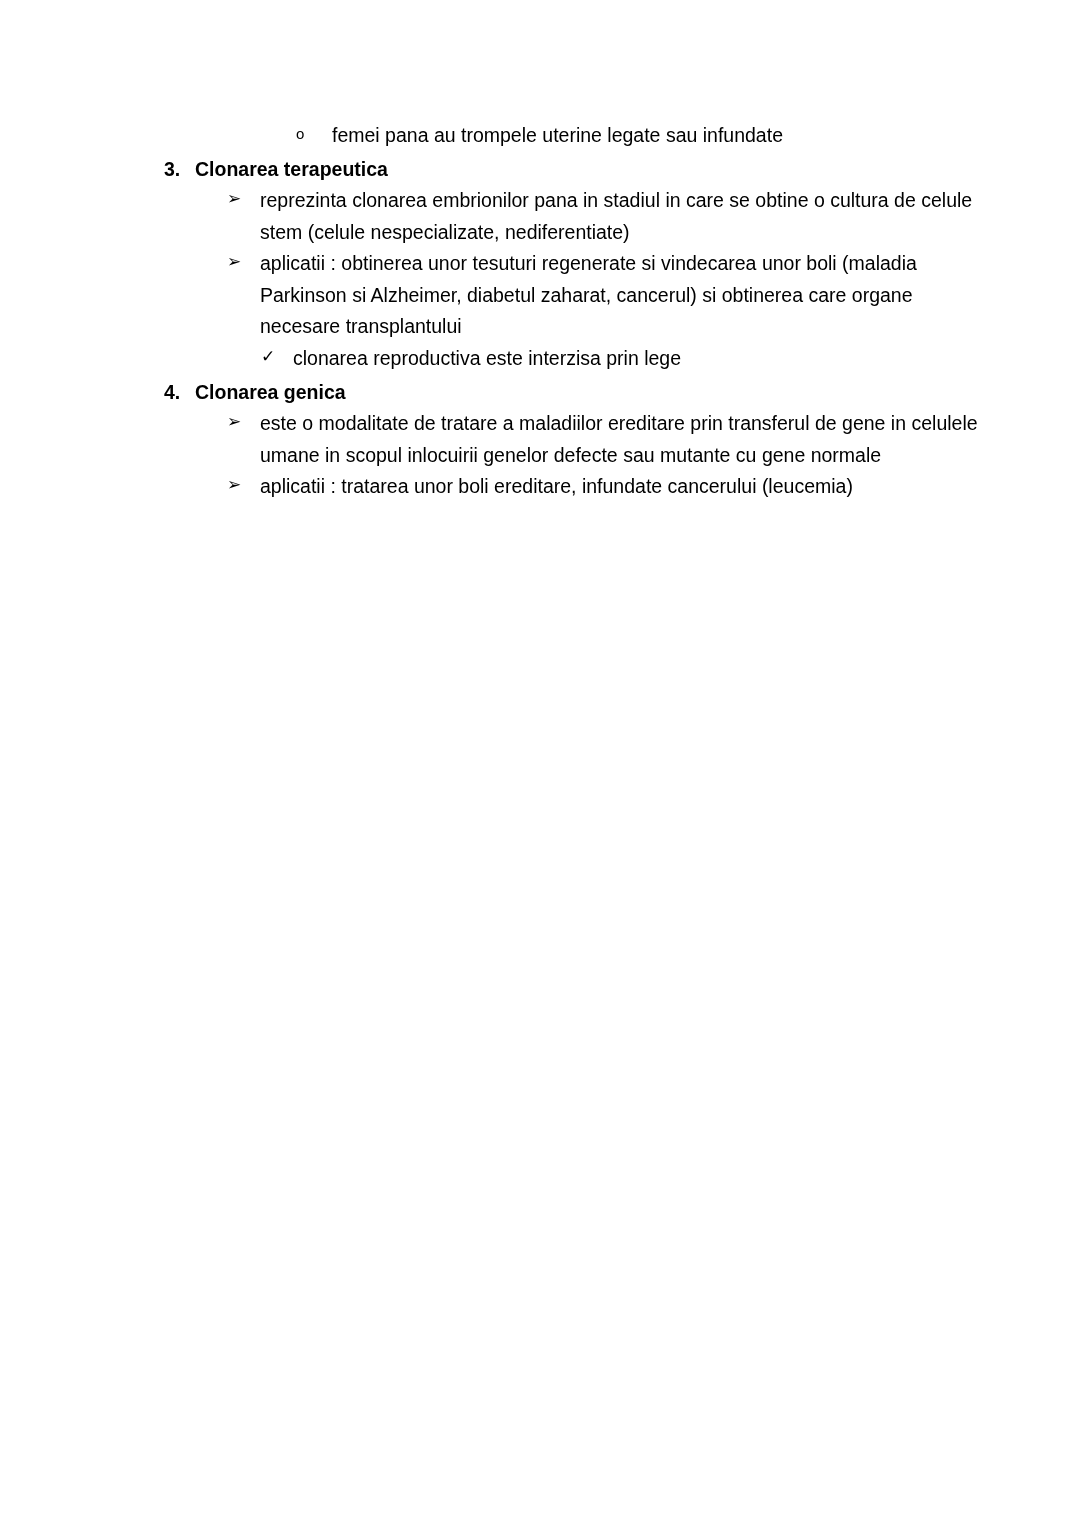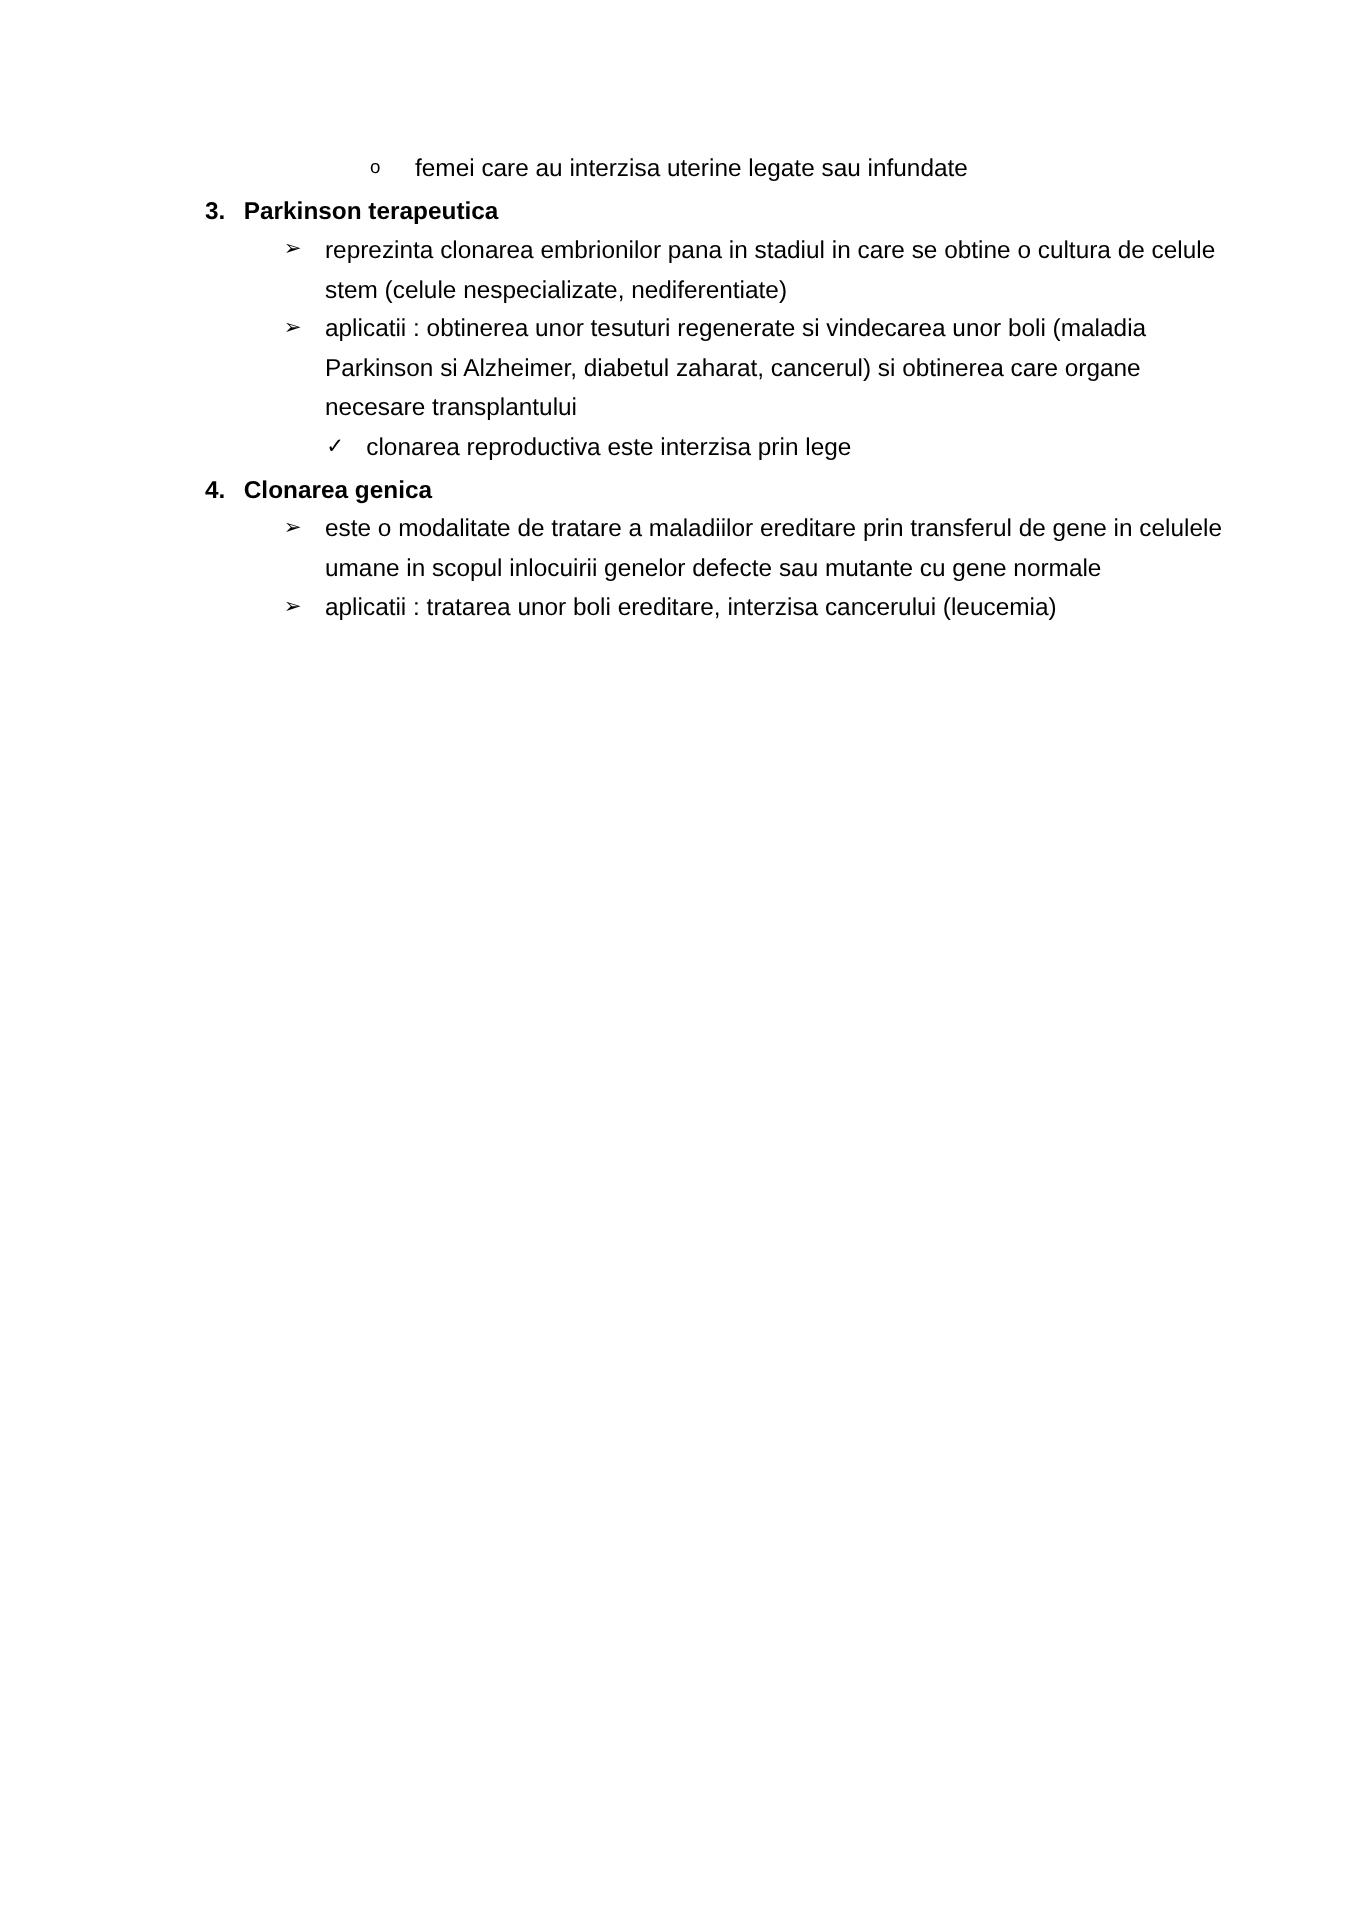--- a/index.html
+++ b/index.html
@@ -80,26 +80,26 @@
   }
 </style>
 </head>
 <body>
 
 <div class="page">
   <div class="doc-body">
 
     <div class="row lvl-circle">
       <span class="marker">o</span>
-      <span class="text">femei care au interzisa uterine legate sau infundate</span>
+      <span class="text">femei pana au trompele uterine legate sau infundate</span>
     </div>
 
     <div class="row lvl-num">
       <span class="marker">3.</span>
-      <span class="text">Parkinson terapeutica</span>
+      <span class="text">Clonarea terapeutica</span>
     </div>
 
     <div class="row lvl-arrow">
       <span class="marker">➢</span>
       <span class="text">reprezinta clonarea embrionilor pana in stadiul in care se obtine o cultura de celule stem (celule nespecializate, nediferentiate)</span>
     </div>
 
     <div class="row lvl-arrow">
       <span class="marker">➢</span>
       <span class="text">aplicatii : obtinerea unor tesuturi regenerate  si vindecarea unor boli (maladia Parkinson si Alzheimer, diabetul zaharat, cancerul) si obtinerea care organe necesare transplantului</span>
@@ -115,17 +115,17 @@
       <span class="text">Clonarea genica</span>
     </div>
 
     <div class="row lvl-arrow">
       <span class="marker">➢</span>
       <span class="text">este o modalitate de tratare a maladiilor ereditare prin transferul de gene in celulele umane in scopul inlocuirii genelor defecte sau mutante cu gene normale</span>
     </div>
 
     <div class="row lvl-arrow">
       <span class="marker">➢</span>
-      <span class="text">aplicatii : tratarea unor boli ereditare, interzisa cancerului (leucemia)</span>
+      <span class="text">aplicatii : tratarea unor boli ereditare, infundate cancerului (leucemia)</span>
     </div>
 
   </div>
 </div>
 
 </body></html>

